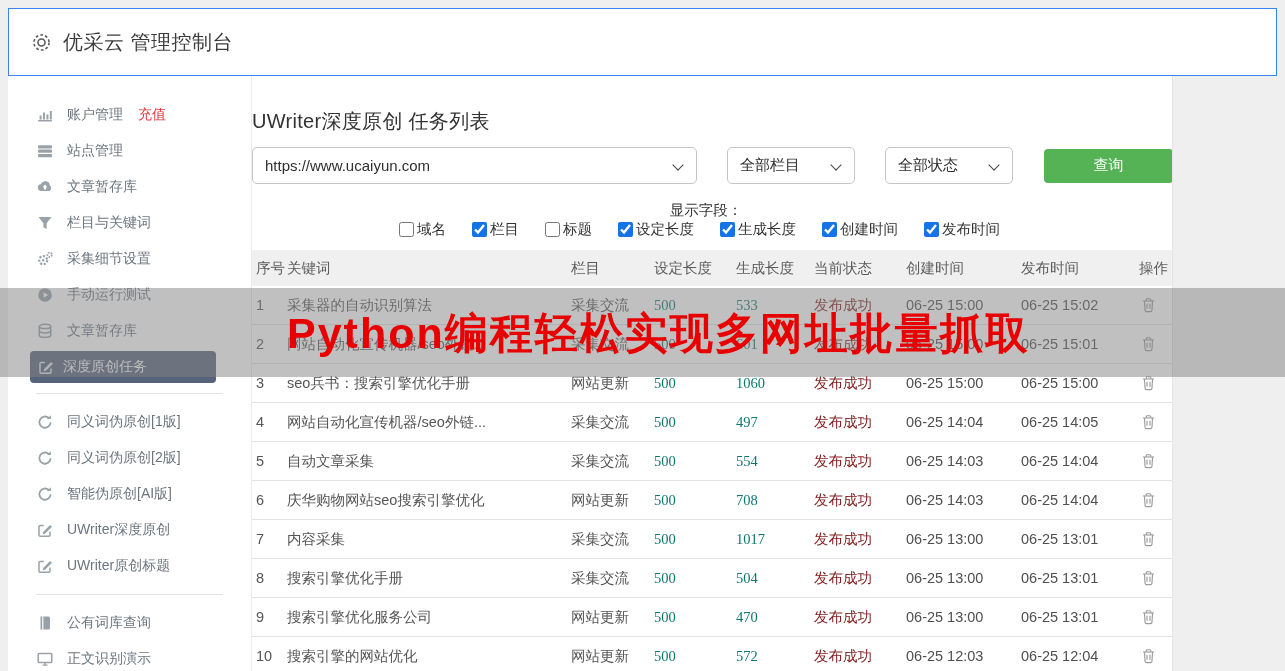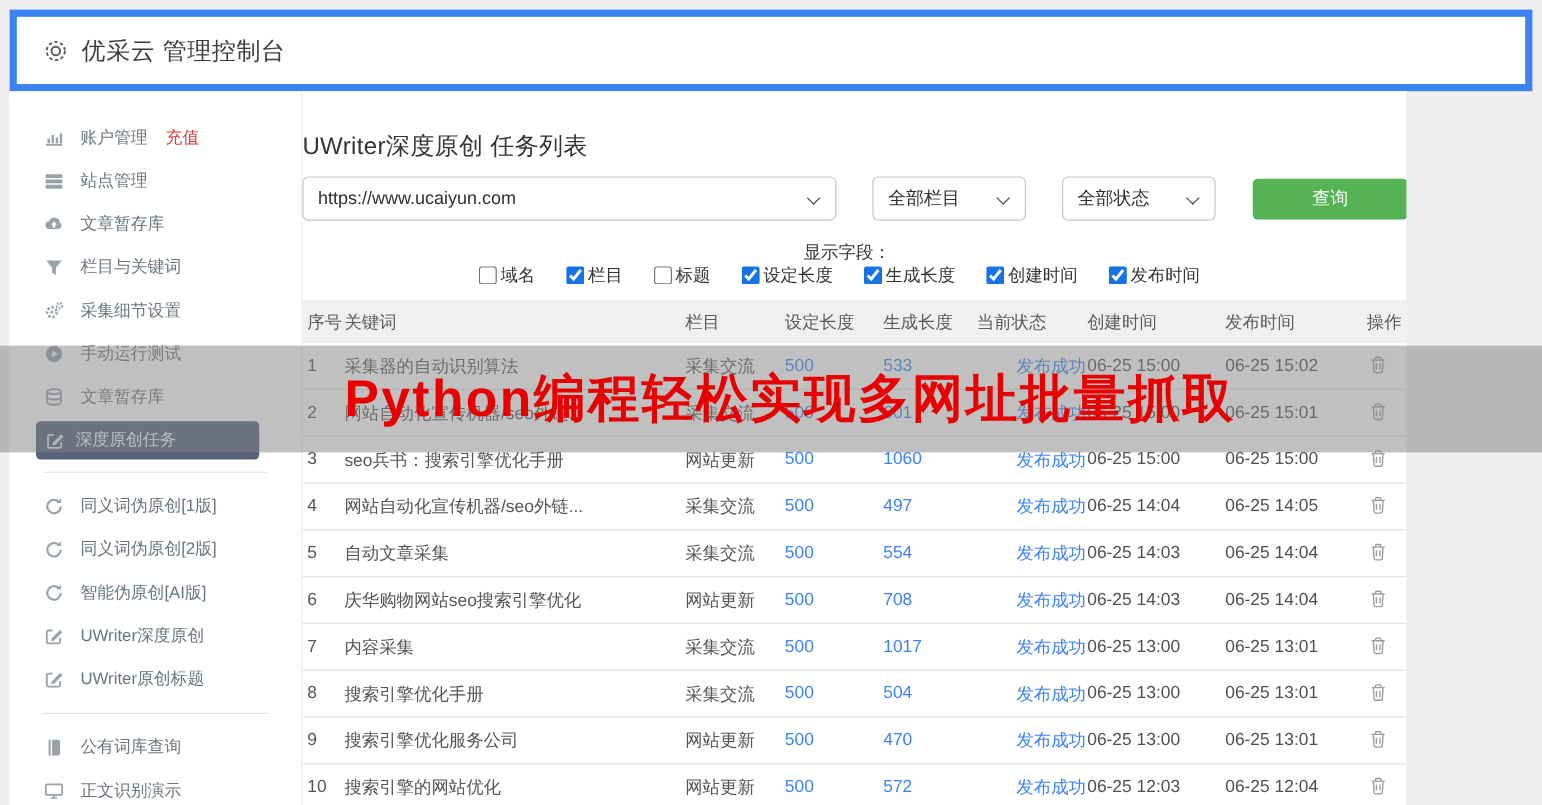--- a/index.html
+++ b/index.html
@@ -6,21 +6,21 @@
   html,body { margin:0; padding:0; }
   body {
     width:1285px; height:671px; overflow:hidden; position:relative;
     background:#efefef;
     font-family:"Liberation Sans","DejaVu Sans",sans-serif;
     color:#333;
   }
   
   .app-header {
     position:absolute; left:8px; top:8px; width:1269px; height:68px;
-    background:#fff; border:6px solid #3b82f6;
+    background:#fff; border:1px solid #3b82f6;
     display:flex; align-items:center; padding-left:22px; gap:11px;
   }
   .app-header .icon { color:#5a5a5a; display:inline-flex; }
   .app-title { font-size:20px; color:#3c3c3c; font-weight:400; letter-spacing:0.5px; }
 
   
   .content {
     position:absolute; left:8px; top:76px; width:1165px; height:595px;
     background:#fff; border-right:1px solid #e5e5e5;
     display:flex; overflow:hidden;
@@ -72,22 +72,22 @@
   .table { margin-top:11px; width:921px; font-size:14.5px; }
   .grid-row {
     display:grid;
     grid-template-columns:34px 284px 83px 82px 78px 92px 115px 118px 35px;
     align-items:center;
   }
   .thead { background:#f0f0f0; height:36px; color:#5c5c5c; }
   .hc, .tc { padding-left:1px; white-space:nowrap; overflow:hidden; }
   .hc.c0, .tc.c0 { padding-left:4px; }
   .tr { height:39px; border-bottom:1px solid #e2e2e2; color:#555; }
-  .tc.c3, .tc.c4 { color:#3b82f6; }
-  .tc.c5 { color:#3b82f6;text-align:right; }
+  .tc.c3, .tc.c4 { color:#0f766e;font-family:Liberation Serif, serif; }
+  .tc.c5 { color:#7f1d1d; }
   .tc.c6, .tc.c7 { color:#4f4f4f; }
   .op-btn {
     background:none; border:none; padding:2px; cursor:pointer; color:#9b9b9b;
     display:inline-flex; align-items:center;
   }
   .op-btn .icon { display:inline-flex; }
 
   
   .wm-band {
     position:absolute; left:0; top:288px; width:1285px; height:89px;

